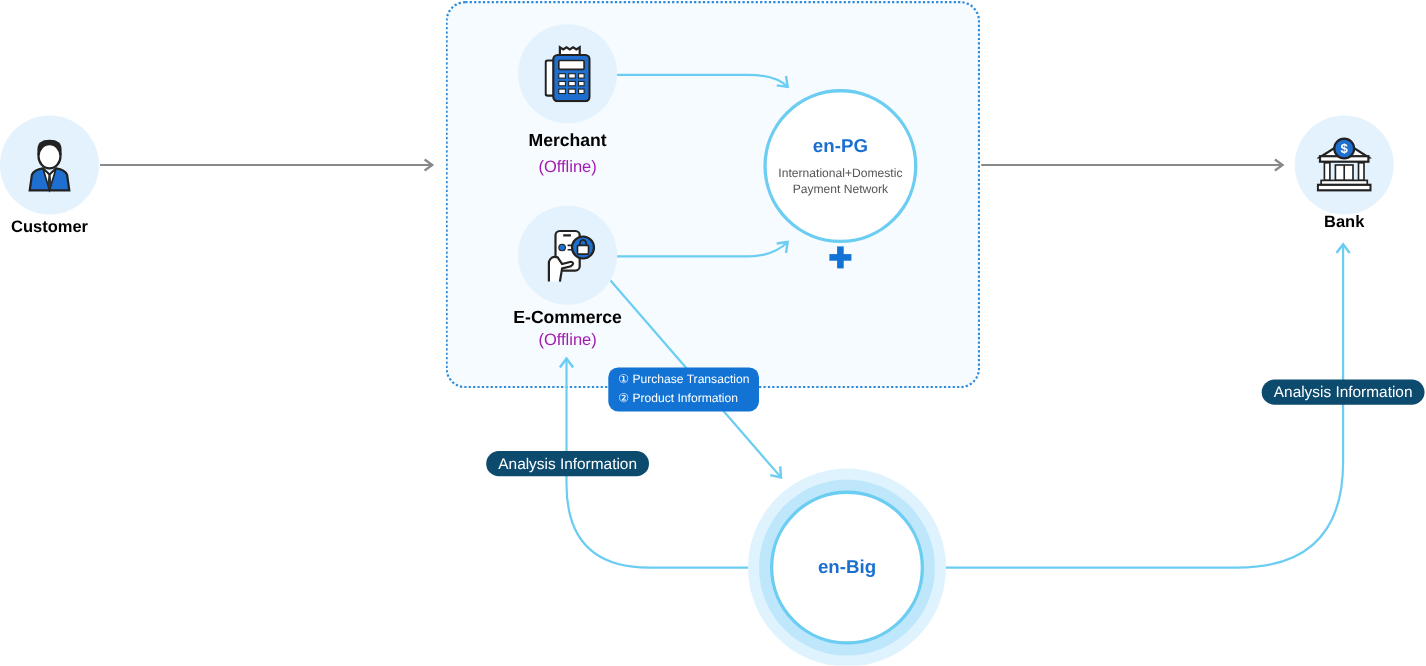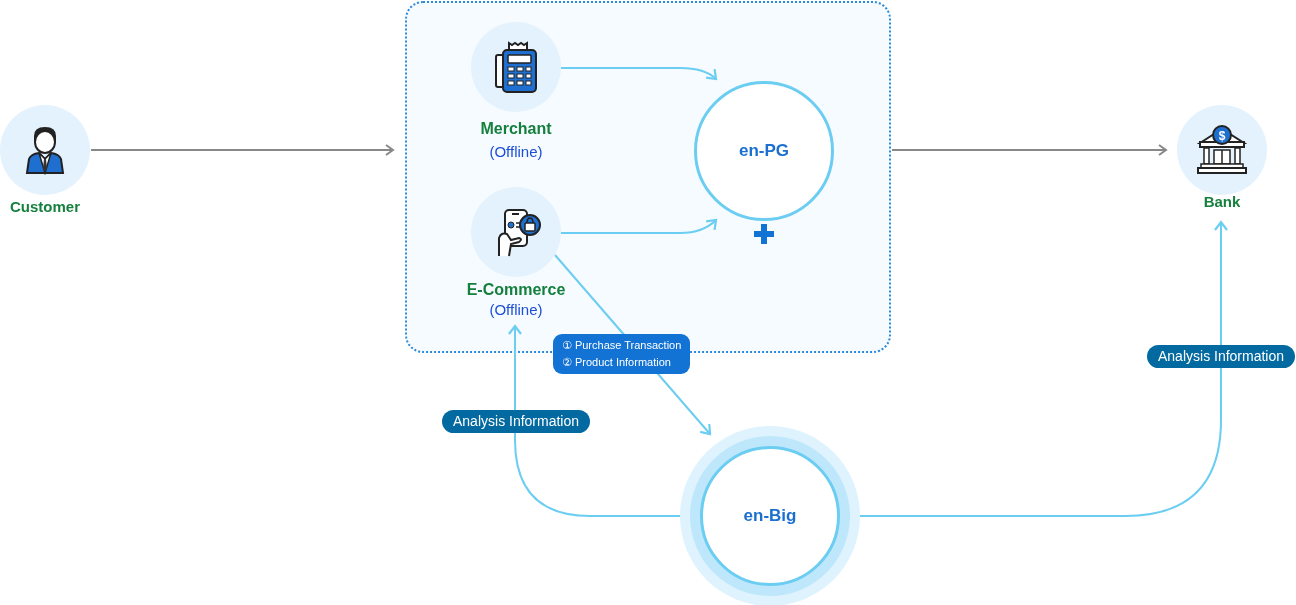--- a/index.html
+++ b/index.html
@@ -3,27 +3,27 @@
 <meta charset="utf-8">
 <style>
   html, body { margin:0; padding:0; background:#ffffff; }
   body { width:1296px; height:605px; position:relative; overflow:hidden;
          font-family:"Liberation Sans", "DejaVu Sans", sans-serif; }
   #stage { position:absolute; left:0; top:0; width:1296px; height:605px; }
   .abs { position:absolute; }
   .group-box { position:absolute; left:405px; top:1px; width:486px; height:352px;
                border:2px dotted #2d8ad9; border-radius:18px; background:#f6fbff; box-sizing:border-box; }
   .node-bg { position:absolute; border-radius:50%; background:#e3f2fd; }
-  .label-strong { position:absolute; font-weight:700; color:#15803d; font-size:16px; text-align:center; white-space:nowrap; }
-  .label-sub { position:absolute; color:#1d4ed8; font-size:15px; text-align:center; white-space:nowrap; }
+  .label-strong { position:absolute; font-weight:700; color:#000000; font-size:16px; text-align:center; white-space:nowrap; }
+  .label-sub { position:absolute; color:#a21caf; font-size:15px; text-align:center; white-space:nowrap; }
   .ring { position:absolute; border-radius:50%; background:#fff; border:3px solid #6ccdf2; box-sizing:border-box;
           display:flex; flex-direction:column; align-items:center; justify-content:center; }
   .ring-title { color:#1a6fd0; font-weight:700; font-size:17px; }
   .ring-sub { color:#555; font-size:11px; line-height:14px; text-align:center; margin-top:8px; }
-  .pill { position:absolute; background:#0369a1; color:#fff; font-size:14px; border-radius:12px;
+  .pill { position:absolute; background:#0c4a6e; color:#fff; font-size:14px; border-radius:12px;
           padding:0 11px; line-height:23px; white-space:nowrap; }
   .pill-2 { position:absolute; background:#1273d4; color:#fff; font-size:11px; border-radius:9px;
             padding:3px 9px; line-height:17px; white-space:nowrap; }
   .plus { position:absolute; left:754px; top:224px; width:20px; height:20px; }
   .plus:before, .plus:after { content:""; position:absolute; background:#1273d4; }
   .plus:before { left:7px; top:0; width:6px; height:20px; }
   .plus:after { left:0; top:7px; width:20px; height:6px; }
 </style>
 </head>
 <body>
@@ -101,20 +101,24 @@
       <circle cx="33" cy="17" r="10" fill="#1e6fd0" stroke="#222" stroke-width="2"></circle>
       <rect x="28" y="15" width="10" height="8" rx="1" fill="#fff" stroke="#222" stroke-width="1.5"></rect>
       <path d="M30,15 Q30,10 33,10 Q36,10 36,15" fill="none" stroke="#222" stroke-width="1.5"></path>
     </svg>
   </div>
   <div class="label-strong" style="left:446px;top:281px;width:140px;">E-Commerce</div>
   <div class="label-sub" style="left:446px;top:301px;width:140px;">(Offline)</div>
 
   <div class="ring" style="left:694px;top:81px;width:140px;height:140px;">
     <div class="ring-title">en-PG</div>
+    <div class="ring-sub">
+      <div>International+Domestic</div>
+      <div>Payment Network</div>
+    </div>
   </div>
 
   <div class="plus"></div>
 
 
   <div class="abs" style="left:680px;top:426px;width:180px;height:180px;border-radius:50%;background:#def3fd;"></div>
   <div class="abs" style="left:690px;top:436px;width:160px;height:160px;border-radius:50%;background:#bfe7fb;"></div>
   <div class="ring" style="left:700px;top:446px;width:140px;height:140px;">
     <div class="ring-title">en-Big</div>
   </div>

